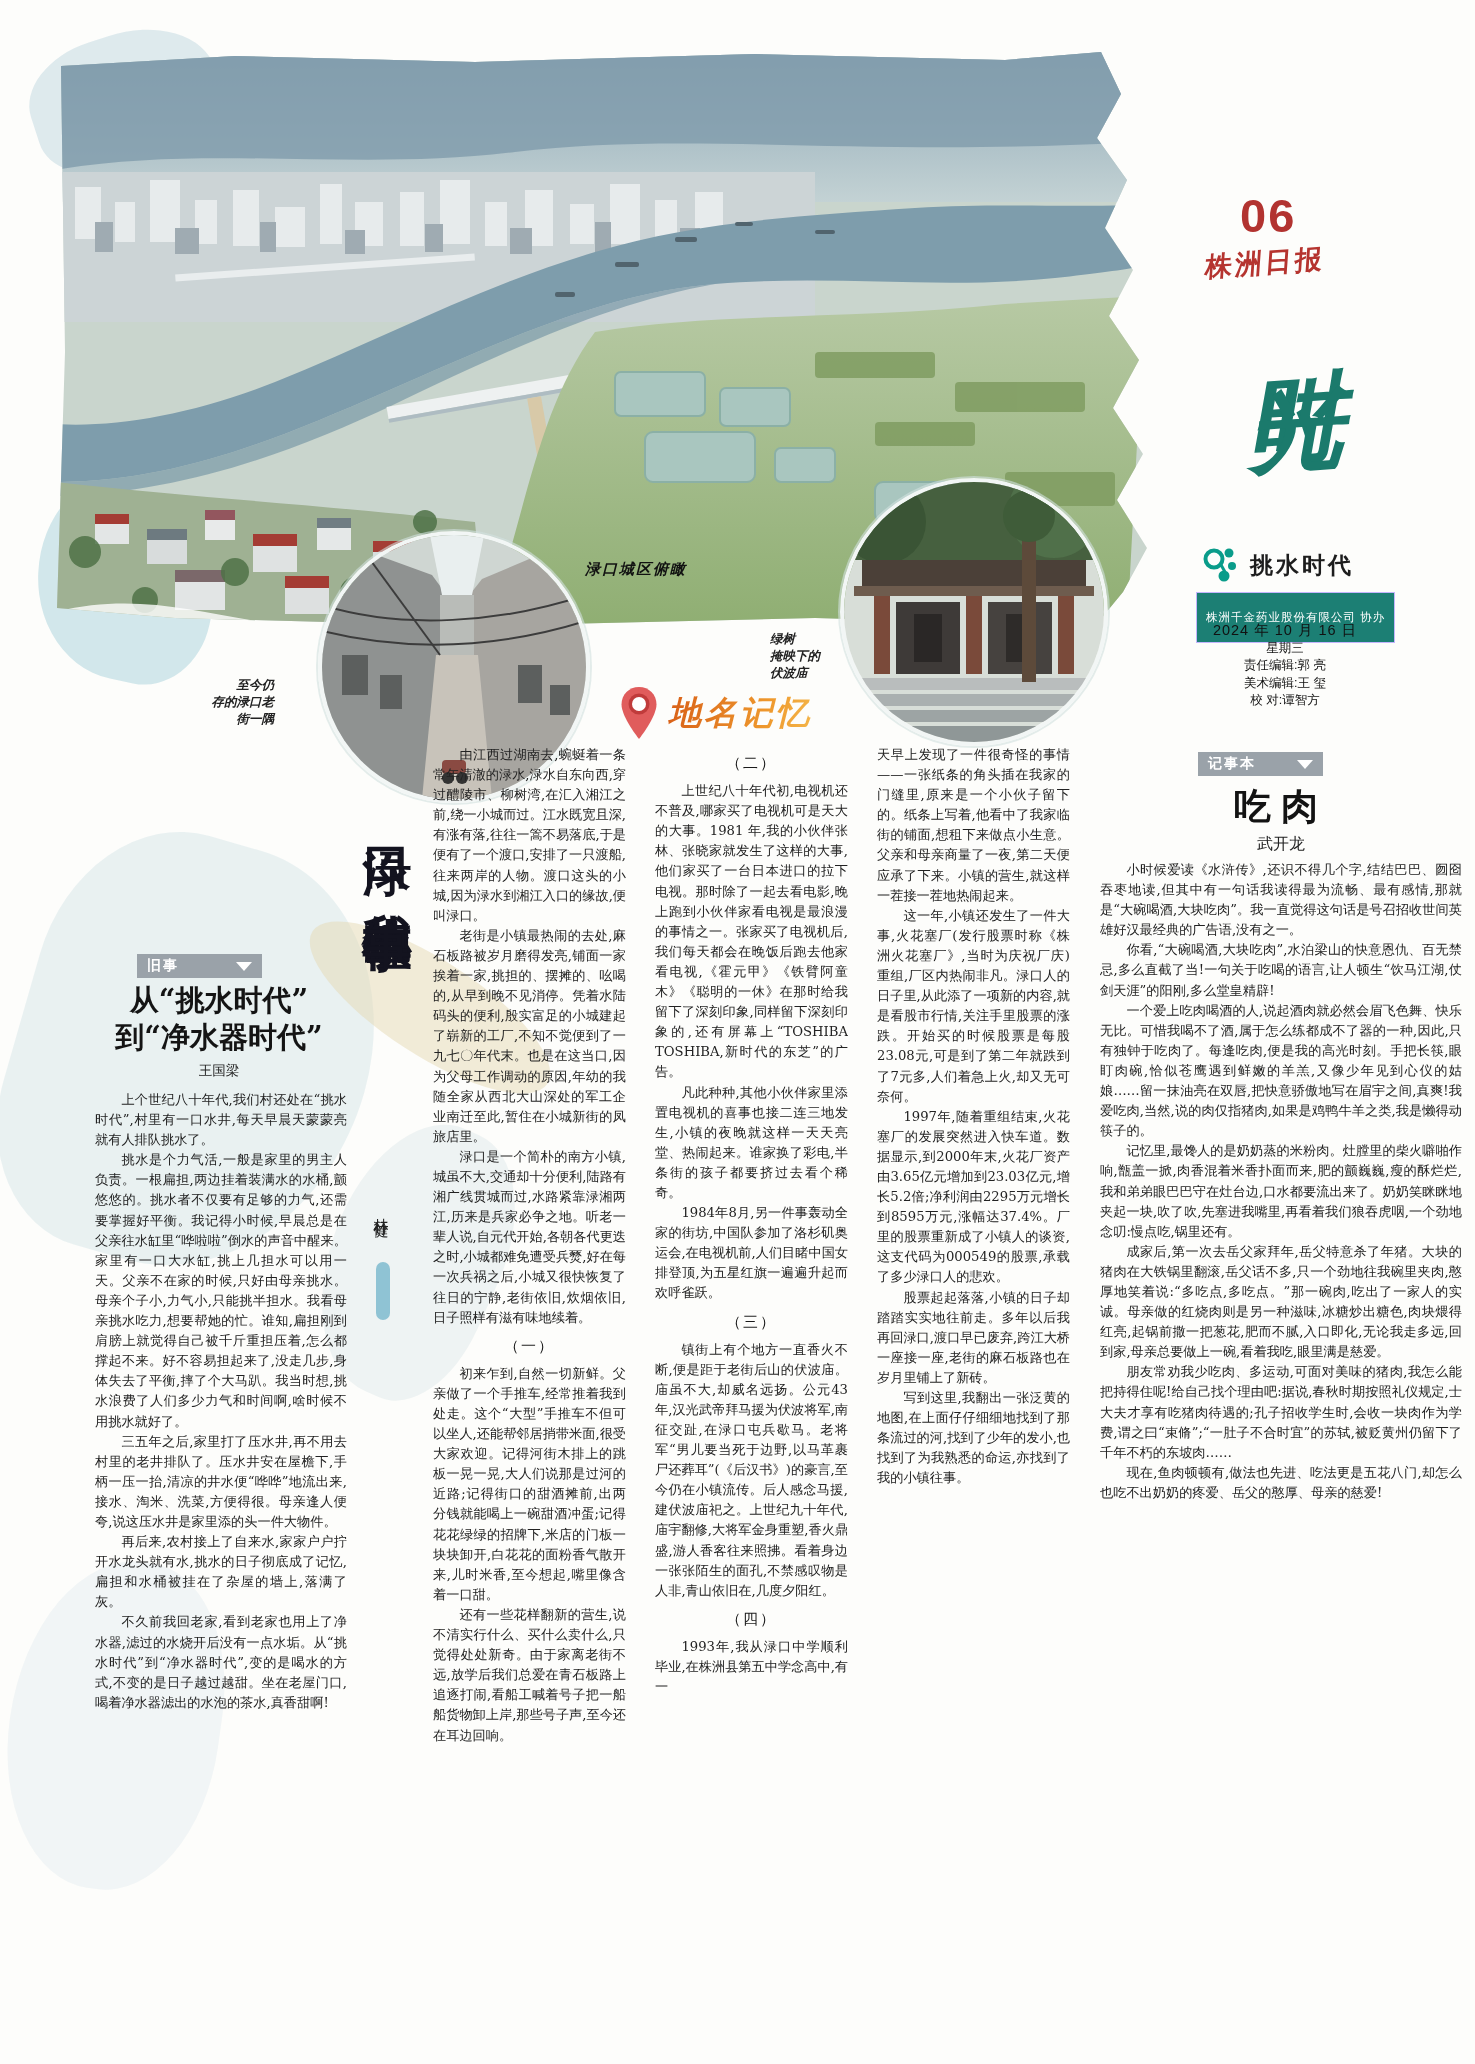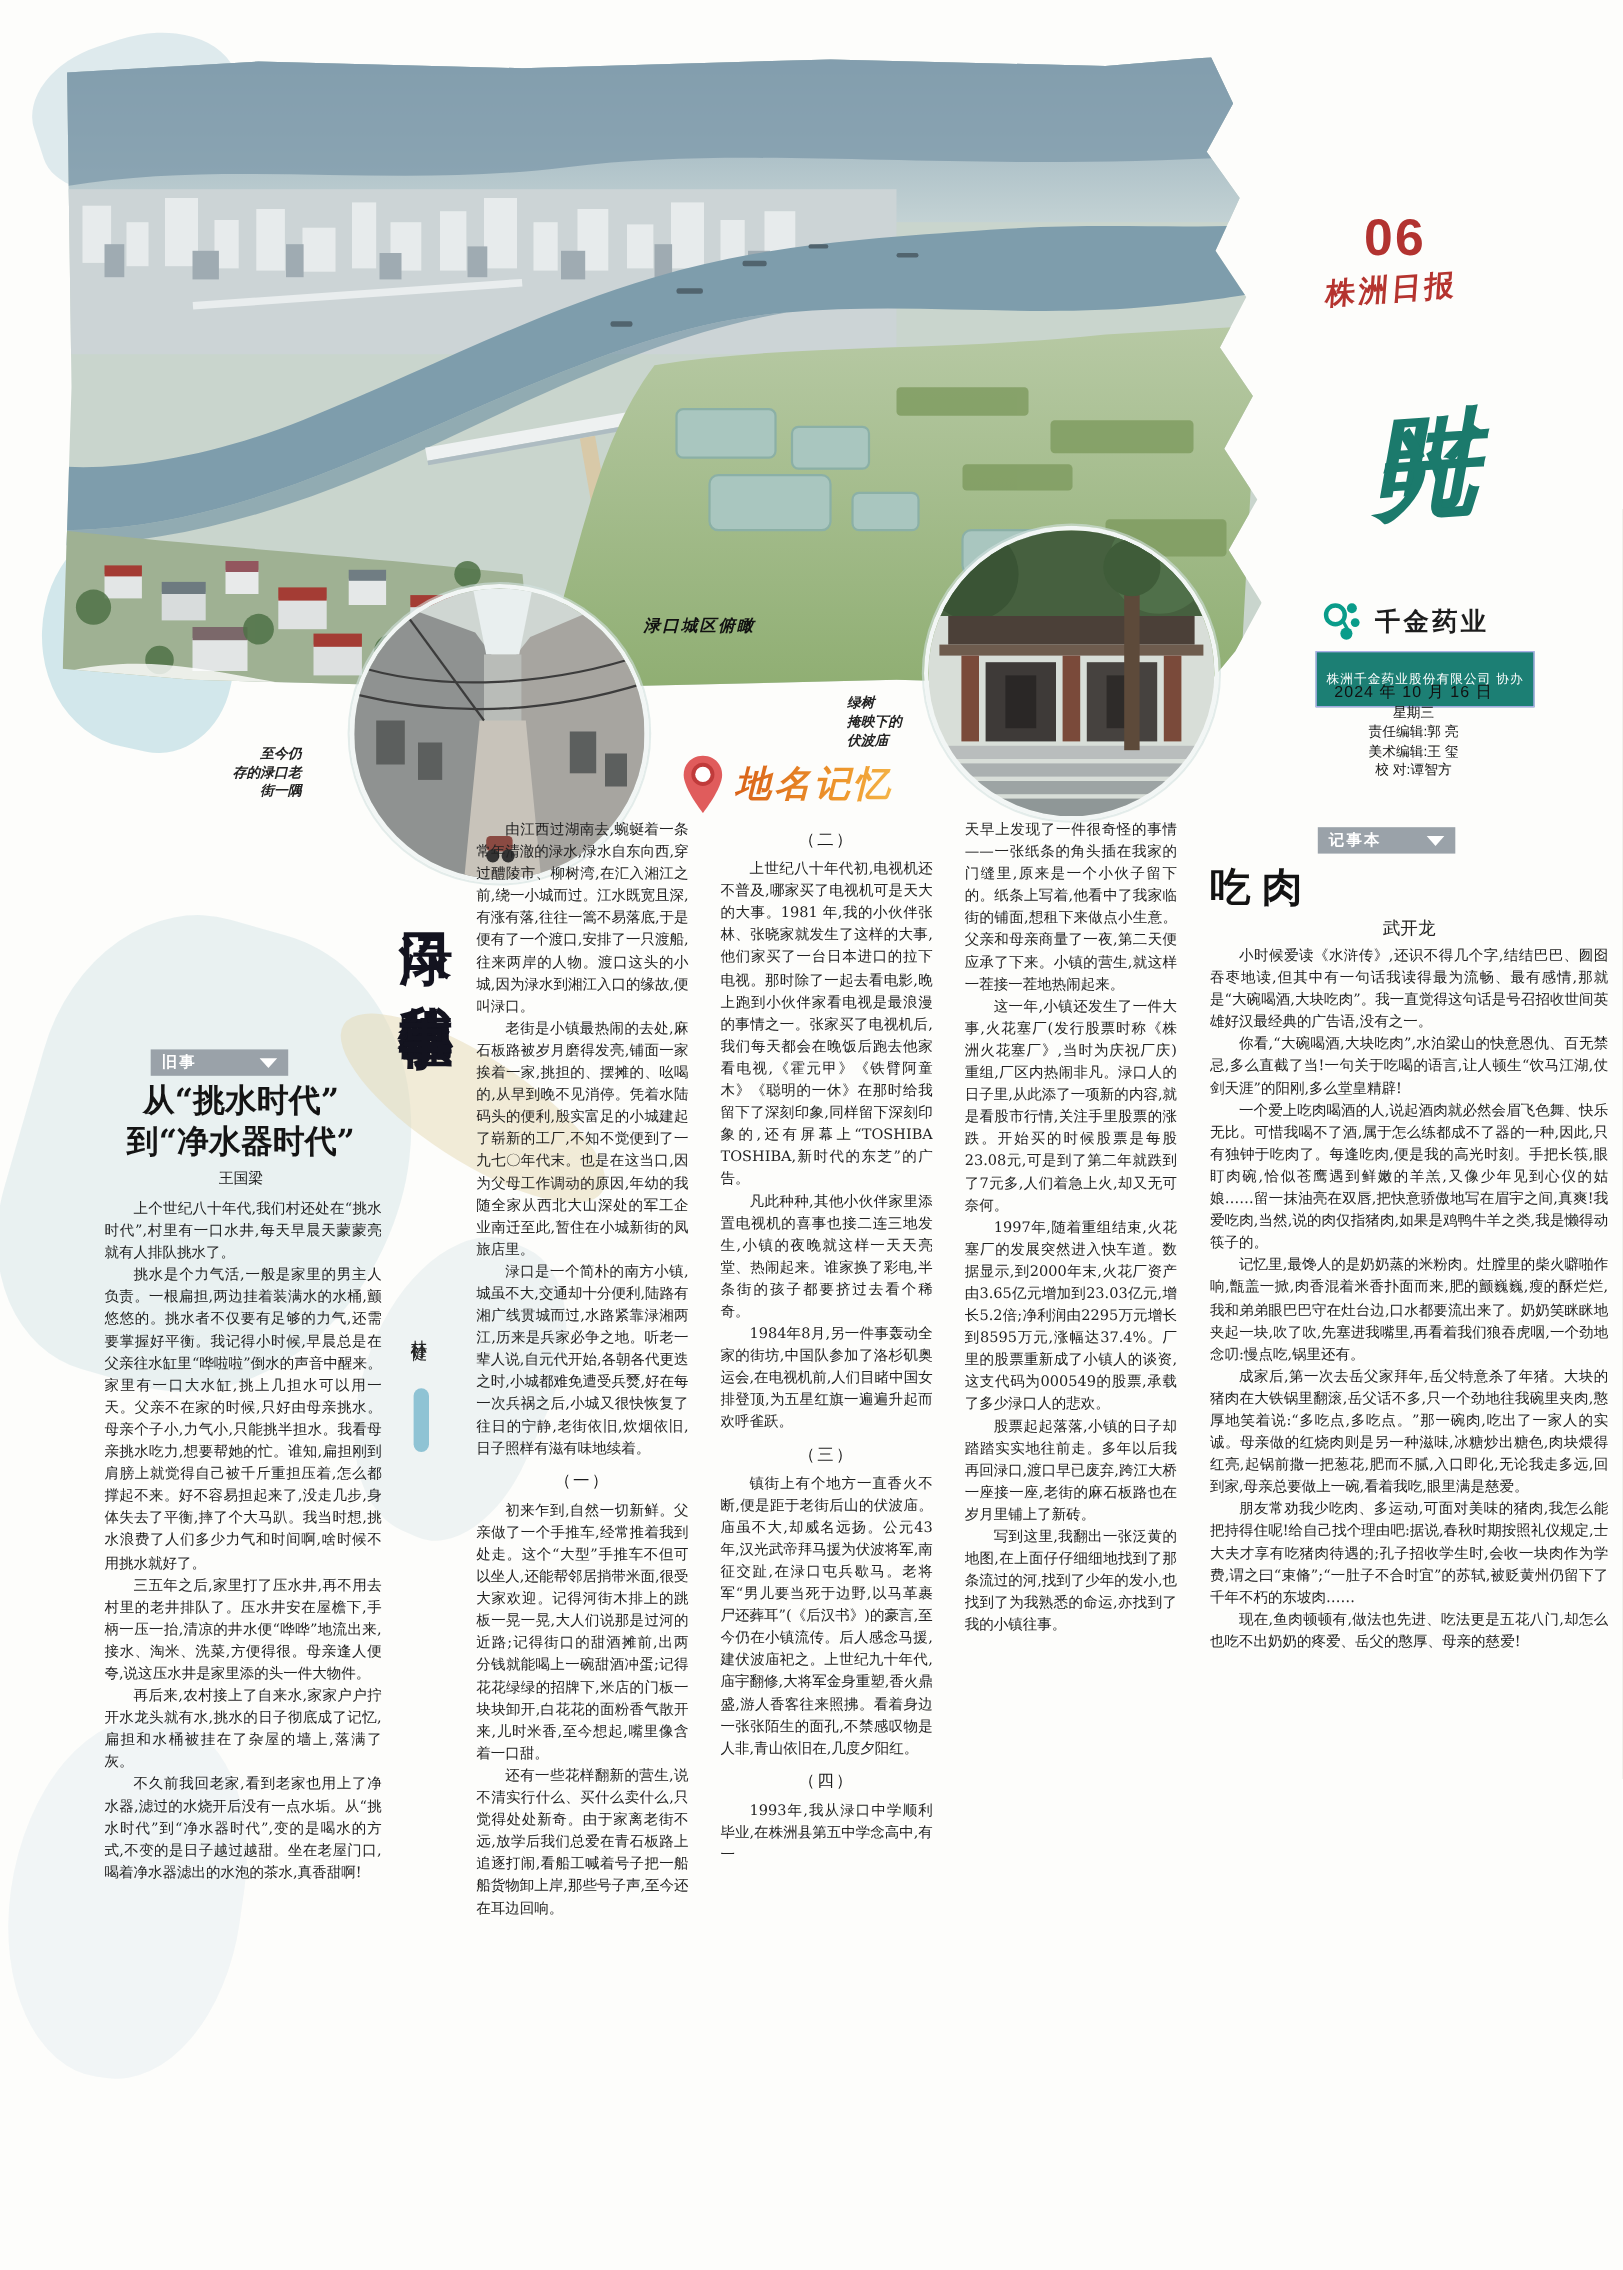--- a/index.html
+++ b/index.html
@@ -52,21 +52,21 @@
   .fcol{top:745px;height:1307px;overflow:hidden;}
   #fcol-0{left:433px;width:193px;}
   #fcol-1{left:655px;width:193px;}
   #fcol-2{left:877px;width:193px;}
   .body-text{font-size:13.2px;line-height:20.1px;text-align:justify;color:#222;}
   .body-text p{margin:0;}
   .body-text .para{text-indent:2em;}
   .body-text .cont{text-indent:0;}
   .body-text .sec{text-align:center;text-indent:0;font-size:15px;letter-spacing:2px;margin:8px 0;color:#1a1a1a;}
   
-  #nb-title{left:1100px;top:782px;width:362px;text-align:left;font-size:37px;font-weight:900;letter-spacing:10px;color:#131313;}
+  #nb-title{left:1100px;top:782px;width:362px;text-align:center;font-size:37px;font-weight:900;letter-spacing:10px;color:#131313;}
   #nb-author{left:1100px;top:834px;width:362px;text-align:center;font-size:16px;color:#222;}
   #nb-body{left:1100px;top:860px;width:362px;height:1192px;overflow:hidden;}
 </style>
 </head>
 <body>
 <div id="canvas">
 
   <div class="splash" style="left:30px;top:34px;width:190px;height:130px;background:#d3e3e8;opacity:.75;border-radius:46% 54% 58% 42%;transform:rotate(-18deg);"></div>
   <div class="splash" style="left:38px;top:470px;width:180px;height:210px;background:#bcdbe2;opacity:.65;border-radius:55% 45% 40% 60%;transform:rotate(12deg);"></div>
   <div class="splash" style="left:18px;top:840px;width:350px;height:430px;background:#d9e7ea;opacity:.55;border-radius:44% 56% 62% 38%;transform:rotate(16deg);"></div>
@@ -263,21 +263,21 @@
   <div class="abs" id="supplement-name">时光</div>
 
   <div class="abs" id="sponsor-row">
     <svg width="38" height="38" viewBox="0 0 38 38">
       <circle cx="12" cy="13" r="8.5" fill="none" stroke="#0a9c8a" stroke-width="4"></circle>
       <circle cx="27" cy="7" r="4.5" fill="#0a9c8a"></circle>
       <circle cx="30" cy="20" r="4" fill="#0a9c8a"></circle>
       <circle cx="22" cy="30" r="5.5" fill="#0a9c8a"></circle>
       <line x1="18" y1="17" x2="23" y2="26" stroke="#0a9c8a" stroke-width="3"></line>
     </svg>
-    <span class="nm">千金药业</span>
+    <span class="nm">挑水时代</span>
   </div>
   <div class="abs" id="sponsor-badge">株洲千金药业股份有限公司  协办</div>
 
   <div class="abs" id="issue-block">
     <div class="d">2024 年 10 月 16 日</div>
     <div>星期三</div>
     <div>责任编辑:郭  亮</div>
     <div>美术编辑:王  玺</div>
     <div>校      对:谭智方</div>
   </div>

